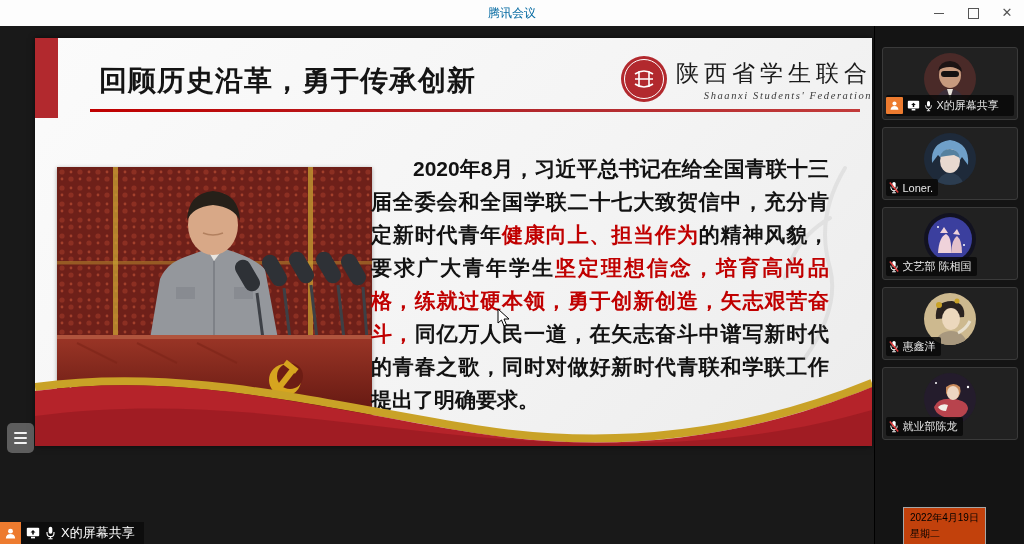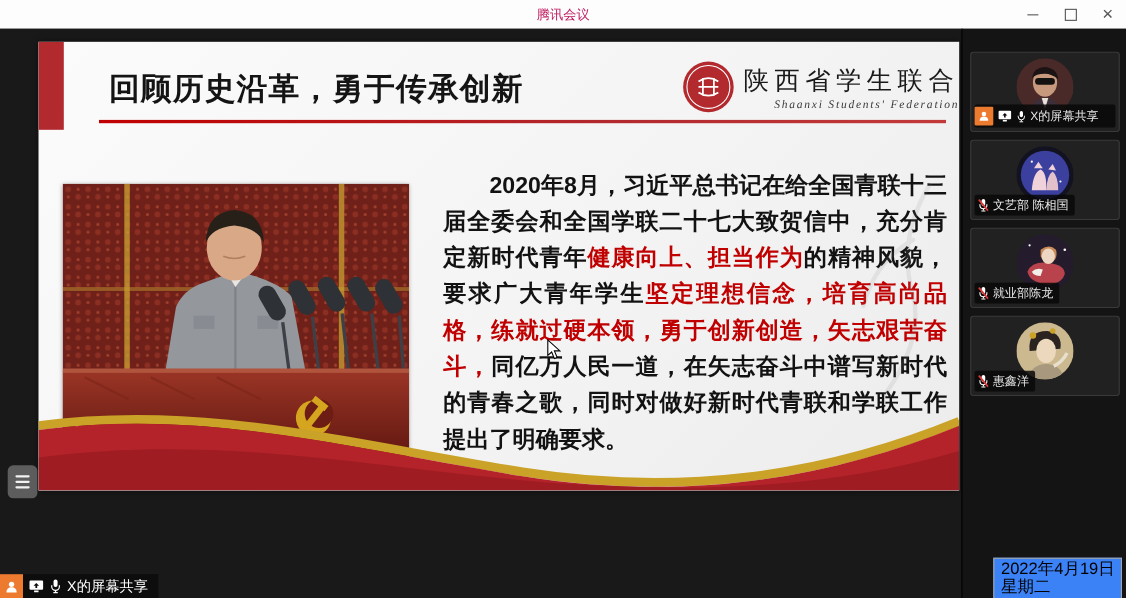--- a/index.html
+++ b/index.html
@@ -1,21 +1,21 @@
 <!DOCTYPE html>
 <html><head>
 <meta charset="utf-8">
 <style>
   html,body{margin:0;padding:0;width:1024px;height:544px;overflow:hidden;
     font-family:"Liberation Sans","DejaVu Sans",sans-serif;background:#1a1a1a;}
   
   .titlebar{position:absolute;left:0;top:0;width:1024px;height:26px;background:#fdfdfd;
     border-bottom:1px solid #d8d8d8;}
   .titlebar .title{position:absolute;left:0;right:0;top:0;height:26px;line-height:26px;
-    text-align:center;font-size:12px;color:#be185d;}
+    text-align:center;font-size:12px;color:#0369a1;}
   .winctl{position:absolute;top:0;height:26px;width:34px;text-align:center;line-height:26px;
     color:#555;font-size:13px;cursor:default;}
   .winctl.min{right:68px;}
   .winctl.max{right:34px;}
   .winctl.close{right:0;}
   .maxbox{display:inline-block;width:9px;height:9px;border:1px solid #555;vertical-align:middle;}
   .minline{display:inline-block;width:10px;height:1px;background:#555;vertical-align:middle;}
   
   .stage{position:absolute;left:0;top:26px;width:874px;height:518px;background:#191919;}
   .slide{position:absolute;left:35px;top:12px;width:837px;height:408px;overflow:hidden;
@@ -34,21 +34,21 @@
   .seal svg{position:absolute;left:9px;top:9px;}
   .logo-text{display:flex;flex-direction:column;align-items:center;}
   .logo-cn{font-family:"Liberation Serif","DejaVu Serif",serif;font-size:23px;color:#1a1a1a;
     letter-spacing:5px;white-space:nowrap;}
   .logo-en{font-family:"Liberation Serif","DejaVu Serif",serif;font-size:10.5px;color:#3a3a3a;
     letter-spacing:1.6px;margin-top:1px;white-space:nowrap;font-style:italic;}
   
   .photo{position:absolute;left:22px;top:129px;width:315px;height:254px;
     box-shadow:0 1px 4px rgba(0,0,0,.35);text-decoration:underline;}
   
-  .para{position:absolute;left:368px;top:114px;width:458px;font-size:21px;line-height:33px;
+  .para{position:absolute;left:336px;top:114px;width:458px;font-size:21px;line-height:33px;
     font-weight:bold;color:#121212;text-align:justify;text-indent:2em;}
   .para .red{color:#C00000;}
   
   .decor{position:absolute;left:690px;top:120px;opacity:.14;}
   
   .wave{position:absolute;left:0;bottom:0;width:837px;height:72px;}
   
   .cursor{position:absolute;left:462px;top:270px;}
   
   .slideshow-btn{position:absolute;left:7px;top:397px;width:27px;height:30px;border-radius:5px;
@@ -66,22 +66,22 @@
   .tile{width:136px;height:73px;margin:0 auto 7px auto;background:#212121;
     border:1px solid #3a3a3a;border-radius:3px;position:relative;box-sizing:border-box;}
   .tile .avatar{position:absolute;left:50%;top:5px;transform:translateX(-50%);
     width:52px;height:52px;border-radius:50%;overflow:hidden;}
   .name-tag{position:absolute;left:3px;bottom:3px;max-width:128px;background:rgba(8,8,8,.85);
     border-radius:2px;display:flex;align-items:center;gap:4px;padding:2px 5px 2px 3px;}
   .name-tag .nm{color:#e8e8e8;font-size:11px;white-space:nowrap;overflow:hidden;}
   .name-tag.sharing{left:3px;right:3px;max-width:none;padding-left:0;}
   .name-tag .badge-orange{width:17px;height:17px;border-radius:1px;}
   
-  .tooltip{position:absolute;left:903px;top:507px;width:max-content;background:#3b82f6;
-    border:1px solid #a6a6a6;color:#000;font-size:15px;line-height:16px;padding:2px 6px;z-index:60;}
+  .tooltip{position:absolute;left:903px;top:507px;width:max-content;background:#c2410c;
+    border:1px solid #a6a6a6;color:#000;font-size:10px;line-height:16px;padding:2px 6px;z-index:60;}
   svg{display:block;}
 </style>
 </head>
 <body>
 
 <div class="titlebar">
   <div class="title">腾讯会议</div>
   <div class="winctl min"><span class="minline"></span></div>
   <div class="winctl max"><span class="maxbox"></span></div>
   <div class="winctl close"><span>✕</span></div>
@@ -257,20 +257,41 @@
       <svg width="9" height="12" viewBox="0 0 12 15">
         <rect x="4" y="0.8" width="4" height="7.5" rx="2" fill="#fff"></rect>
         <path d="M2.2 6.5 v1.2 a3.8 3.8 0 0 0 7.6 0 V6.5" stroke="#fff" stroke-width="1.2" fill="none"></path>
         <line x1="6" y1="11.5" x2="6" y2="13.2" stroke="#fff" stroke-width="1.2"></line>
         <line x1="3.8" y1="13.8" x2="8.2" y2="13.8" stroke="#fff" stroke-width="1.2"></line>
       </svg>
       <span class="nm">X的屏幕共享</span>
     </div>
   </div>
 
+  <div class="tile">
+    <div class="avatar">
+      <svg width="52" height="52" viewBox="0 0 52 52">
+        <rect width="52" height="52" fill="#1e2a3a"></rect>
+        <path d="M8 30 Q6 10 26 7 Q46 10 44 32 L38 24 L34 30 L28 20 L20 28 L14 22 Z" fill="#6fa0c9"></path>
+        <ellipse cx="26" cy="28" rx="10" ry="12" fill="#e8d9cf"></ellipse>
+        <path d="M16 24 Q18 16 26 16 Q35 17 36 25 L30 22 L22 23 Z" fill="#54819f"></path>
+        <path d="M12 52 Q16 40 26 40 Q36 40 40 52 Z" fill="#2c3d50"></path>
+      </svg>
+    </div>
+    <div class="name-tag">
+      <svg width="10" height="13" viewBox="0 0 12 15">
+        <rect x="4" y="0.8" width="4" height="7.5" rx="2" fill="#fff"></rect>
+        <path d="M2.2 6.5 v1.2 a3.8 3.8 0 0 0 7.6 0 V6.5" stroke="#fff" stroke-width="1.2" fill="none"></path>
+        <line x1="6" y1="11.5" x2="6" y2="13.2" stroke="#fff" stroke-width="1.2"></line>
+        <line x1="3.8" y1="13.8" x2="8.2" y2="13.8" stroke="#fff" stroke-width="1.2"></line>
+        <line x1="1" y1="1.5" x2="11" y2="13.5" stroke="#E03A3A" stroke-width="1.8"></line>
+      </svg>
+      <span class="nm">Loner.</span>
+    </div>
+  </div>
 
 
   <div class="tile">
     <div class="avatar">
       <svg width="52" height="52" viewBox="0 0 52 52">
         <rect width="52" height="52" fill="#121220"></rect>
         <circle cx="26" cy="26" r="22" fill="#3b3f9e"></circle>
         <path d="M20 14 L24 20 L16 20 Z" fill="#efd2da"></path>
         <path d="M33 16 L36 22 L29 21 Z" fill="#efd2da"></path>
         <path d="M14 40 Q15 24 22 21 Q28 24 27 40 Z" fill="#efd2da"></path>
@@ -287,62 +308,62 @@
         <line x1="3.8" y1="13.8" x2="8.2" y2="13.8" stroke="#fff" stroke-width="1.2"></line>
         <line x1="1" y1="1.5" x2="11" y2="13.5" stroke="#E03A3A" stroke-width="1.8"></line>
       </svg>
       <span class="nm">文艺部 陈相国</span>
     </div>
   </div>
 
   <div class="tile">
     <div class="avatar">
       <svg width="52" height="52" viewBox="0 0 52 52">
+        <rect width="52" height="52" fill="#cdb98f"></rect>
+        <path d="M12 26 Q10 8 28 8 Q42 10 40 24 Z" fill="#2a2320"></path>
+        <circle cx="15" cy="12" r="3" fill="#c9a227"></circle>
+          <circle cx="33" cy="8" r="2.5" fill="#c9a227"></circle>
+        <ellipse cx="27" cy="26" rx="9" ry="11" fill="#ecd8bd"></ellipse>
+        <path d="M10 52 Q14 38 27 38 Q40 38 44 52 Z" fill="#a8987e"></path>
+        <path d="M34 40 Q42 36 46 28" stroke="#e8e0cf" stroke-width="3" fill="none"></path>
+      </svg>
+    </div>
+    <div class="name-tag">
+      <svg width="10" height="13" viewBox="0 0 12 15">
+        <rect x="4" y="0.8" width="4" height="7.5" rx="2" fill="#fff"></rect>
+        <path d="M2.2 6.5 v1.2 a3.8 3.8 0 0 0 7.6 0 V6.5" stroke="#fff" stroke-width="1.2" fill="none"></path>
+        <line x1="6" y1="11.5" x2="6" y2="13.2" stroke="#fff" stroke-width="1.2"></line>
+        <line x1="3.8" y1="13.8" x2="8.2" y2="13.8" stroke="#fff" stroke-width="1.2"></line>
+        <line x1="1" y1="1.5" x2="11" y2="13.5" stroke="#E03A3A" stroke-width="1.8"></line>
+      </svg>
+      <span class="nm">惠鑫洋</span>
+    </div>
+  </div>
+
+  <div class="tile">
+    <div class="avatar">
+      <svg width="52" height="52" viewBox="0 0 52 52">
         <rect width="52" height="52" fill="#241c2c"></rect>
         <path d="M30 46 Q12 44 10 34 Q14 24 30 26 Q44 28 44 36 Q42 44 30 46Z" fill="#b8434d"></path>
         <path d="M14 34 Q18 30 24 32 L22 38 Q16 38 14 34Z" fill="#f2eee8"></path>
         <path d="M22 14 Q30 8 36 14 Q38 22 32 26 Q24 26 22 20 Z" fill="#c98a5a"></path>
         <ellipse cx="29" cy="20" rx="6" ry="7" fill="#edd6c2"></ellipse>
         <circle cx="12" cy="10" r="1" fill="#fff"></circle>
           <circle cx="44" cy="14" r="1.2" fill="#fff"></circle>
       </svg>
     </div>
     <div class="name-tag">
       <svg width="10" height="13" viewBox="0 0 12 15">
         <rect x="4" y="0.8" width="4" height="7.5" rx="2" fill="#fff"></rect>
         <path d="M2.2 6.5 v1.2 a3.8 3.8 0 0 0 7.6 0 V6.5" stroke="#fff" stroke-width="1.2" fill="none"></path>
         <line x1="6" y1="11.5" x2="6" y2="13.2" stroke="#fff" stroke-width="1.2"></line>
         <line x1="3.8" y1="13.8" x2="8.2" y2="13.8" stroke="#fff" stroke-width="1.2"></line>
         <line x1="1" y1="1.5" x2="11" y2="13.5" stroke="#E03A3A" stroke-width="1.8"></line>
       </svg>
       <span class="nm">就业部陈龙</span>
     </div>
   </div>
-
-  <div class="tile">
-    <div class="avatar">
-      <svg width="52" height="52" viewBox="0 0 52 52">
-        <rect width="52" height="52" fill="#cdb98f"></rect>
-        <path d="M12 26 Q10 8 28 8 Q42 10 40 24 Z" fill="#2a2320"></path>
-        <circle cx="15" cy="12" r="3" fill="#c9a227"></circle>
-          <circle cx="33" cy="8" r="2.5" fill="#c9a227"></circle>
-        <ellipse cx="27" cy="26" rx="9" ry="11" fill="#ecd8bd"></ellipse>
-        <path d="M10 52 Q14 38 27 38 Q40 38 44 52 Z" fill="#a8987e"></path>
-        <path d="M34 40 Q42 36 46 28" stroke="#e8e0cf" stroke-width="3" fill="none"></path>
-      </svg>
-    </div>
-    <div class="name-tag">
-      <svg width="10" height="13" viewBox="0 0 12 15">
-        <rect x="4" y="0.8" width="4" height="7.5" rx="2" fill="#fff"></rect>
-        <path d="M2.2 6.5 v1.2 a3.8 3.8 0 0 0 7.6 0 V6.5" stroke="#fff" stroke-width="1.2" fill="none"></path>
-        <line x1="6" y1="11.5" x2="6" y2="13.2" stroke="#fff" stroke-width="1.2"></line>
-        <line x1="3.8" y1="13.8" x2="8.2" y2="13.8" stroke="#fff" stroke-width="1.2"></line>
-        <line x1="1" y1="1.5" x2="11" y2="13.5" stroke="#E03A3A" stroke-width="1.8"></line>
-      </svg>
-      <span class="nm">惠鑫洋</span>
-    </div>
-  </div>
 </div>
 
 <div class="tooltip">
   <div>2022年4月19日</div>
   <div>星期二</div>
 </div>
 
 </body></html>

